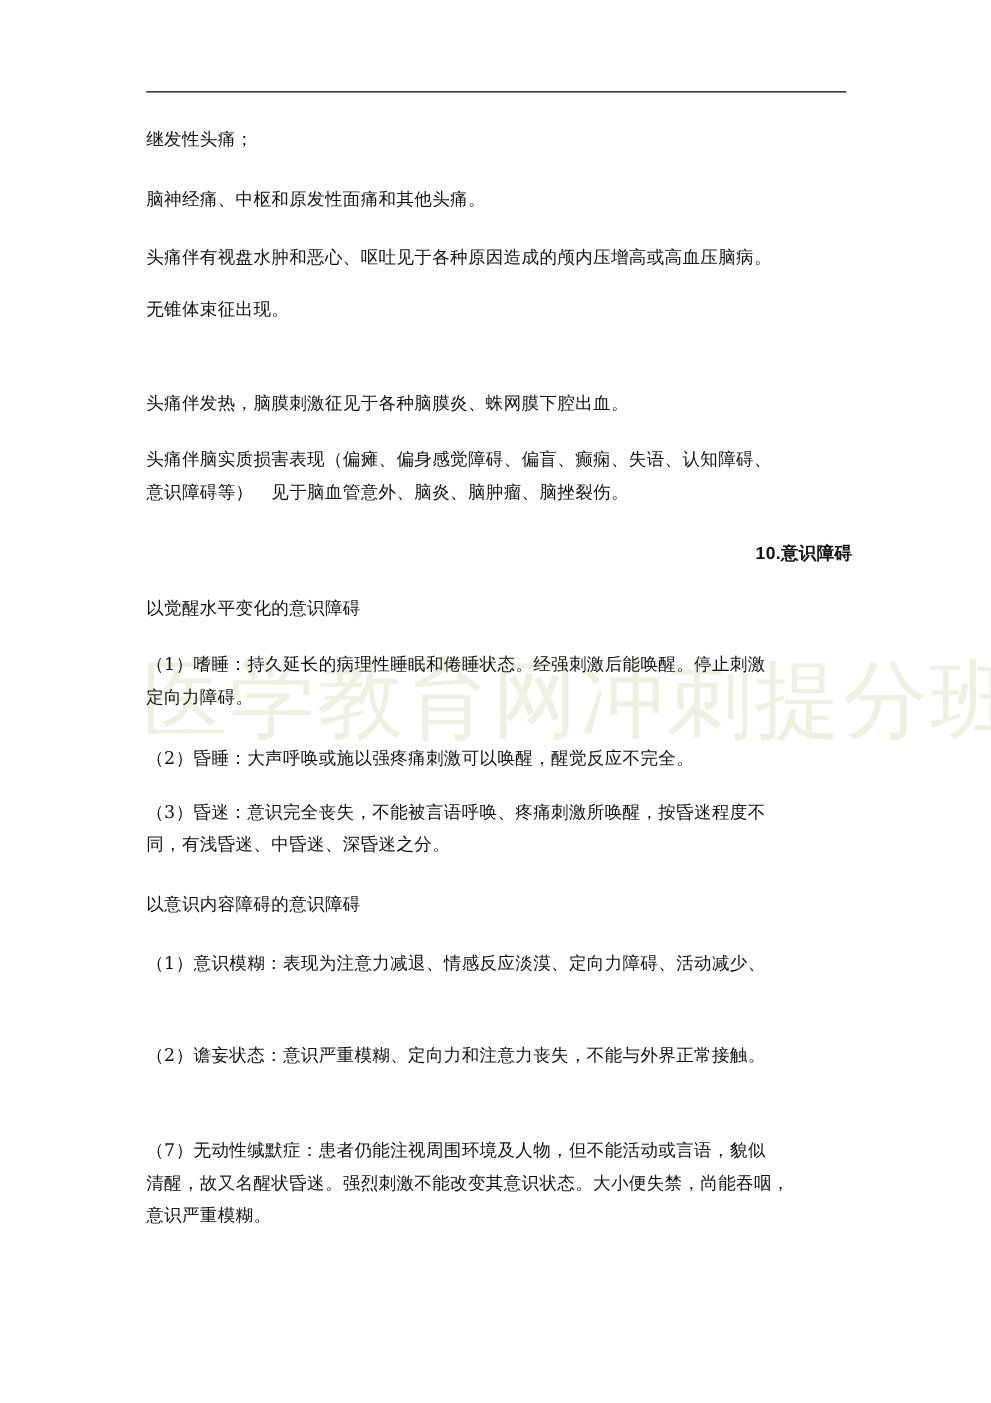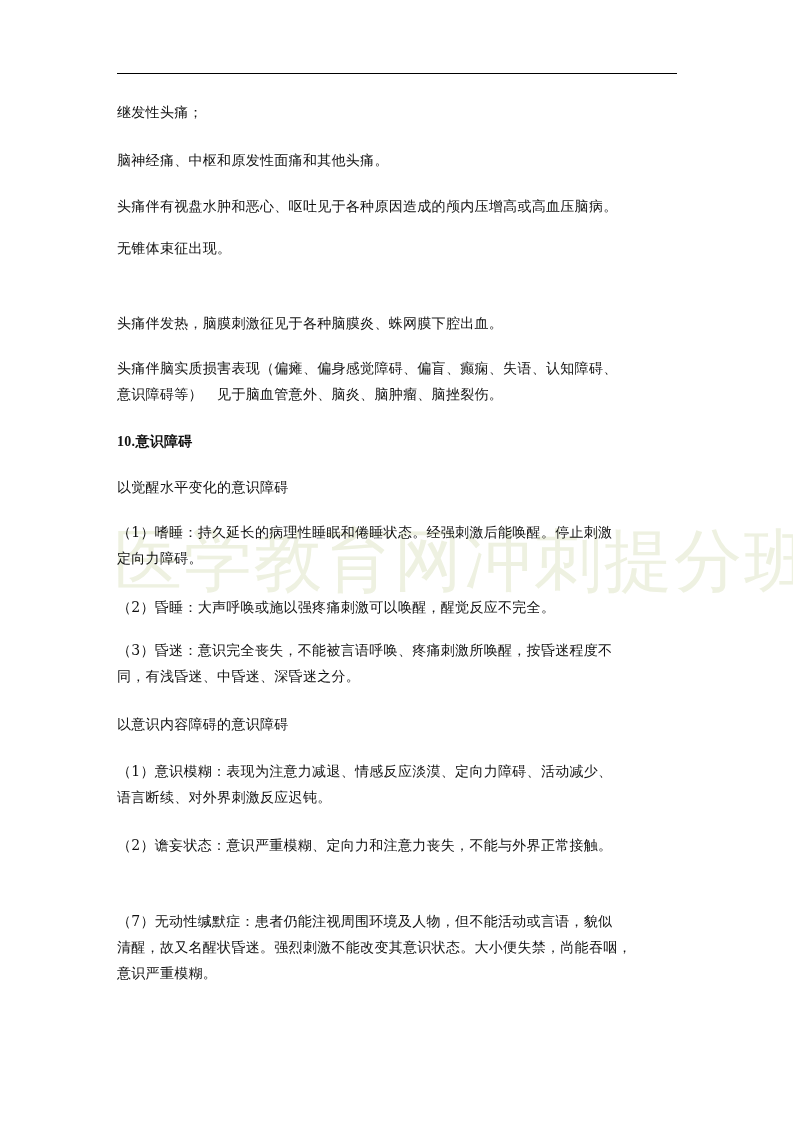--- a/index.html
+++ b/index.html
@@ -4,21 +4,21 @@
 <style>
   html, body { margin: 0; padding: 0; background: #ffffff; }
   body { width: 793px; height: 1122px; position: relative; overflow: hidden;
          font-family: "DejaVu Serif", "Liberation Serif", serif; color: #111111; }
   .header-rule { position: absolute; left: 117px; top: 73px; width: 560px; height: 0;
                  border-top: 1.2px solid #000000; }
   .page { position: absolute; left: 117px; top: 0; width: 565px; }
   .p { position: absolute; left: 0; width: 565px; font-size: 14px; line-height: 26px;
        letter-spacing: 0.3px; white-space: nowrap; }
   .p .ln { display: block; height: 26px; }
-  .heading { font-family: Liberation Serif, serif; font-weight: bold; }
+  .heading { font-family: Liberation Sans, sans-serif; font-weight: bold; text-align: right; }
   sub { font-size: 9px; vertical-align: -2px; line-height: 0; }
   .watermark { position: absolute; left: 114px; top: 528px; width: 570px; height: 66px;
                font-family: "DejaVu Sans", "Liberation Sans", sans-serif; font-size: 68px;
                line-height: 66px; color: #eef1e1; letter-spacing: 2px; white-space: nowrap;
                z-index: 0; }
   .content { position: relative; z-index: 1; }
 </style>
 </head>
 <body>
 
@@ -74,21 +74,20 @@
     <span class="ln">（3）昏迷：意识完全丧失，不能被言语呼唤、疼痛刺激所唤醒，按昏迷程度不</span>
     <span class="ln">同，有浅昏迷、中昏迷、深昏迷之分。</span>
   </div>
 
   <div class="p" style="top:711px">
     <span class="ln">以意识内容障碍的意识障碍</span>
   </div>
 
   <div class="p" style="top:758px">
     <span class="ln">（1）意识模糊：表现为注意力减退、情感反应淡漠、定向力障碍、活动减少、</span>
-    <span class="ln">语言断续、对外界刺激反应迟钝。</span>
   </div>
 
   <div class="p" style="top:832px">
     <span class="ln">（2）谵妄状态：意识严重模糊、定向力和注意力丧失，不能与外界正常接触。</span>
   </div>
 
   <div class="p" style="top:908px">
     <span class="ln">（7）无动性缄默症：患者仍能注视周围环境及人物，但不能活动或言语，貌似</span>
     <span class="ln">清醒，故又名醒状昏迷。强烈刺激不能改变其意识状态。大小便失禁，尚能吞咽，</span>
     <span class="ln">意识严重模糊。</span>

